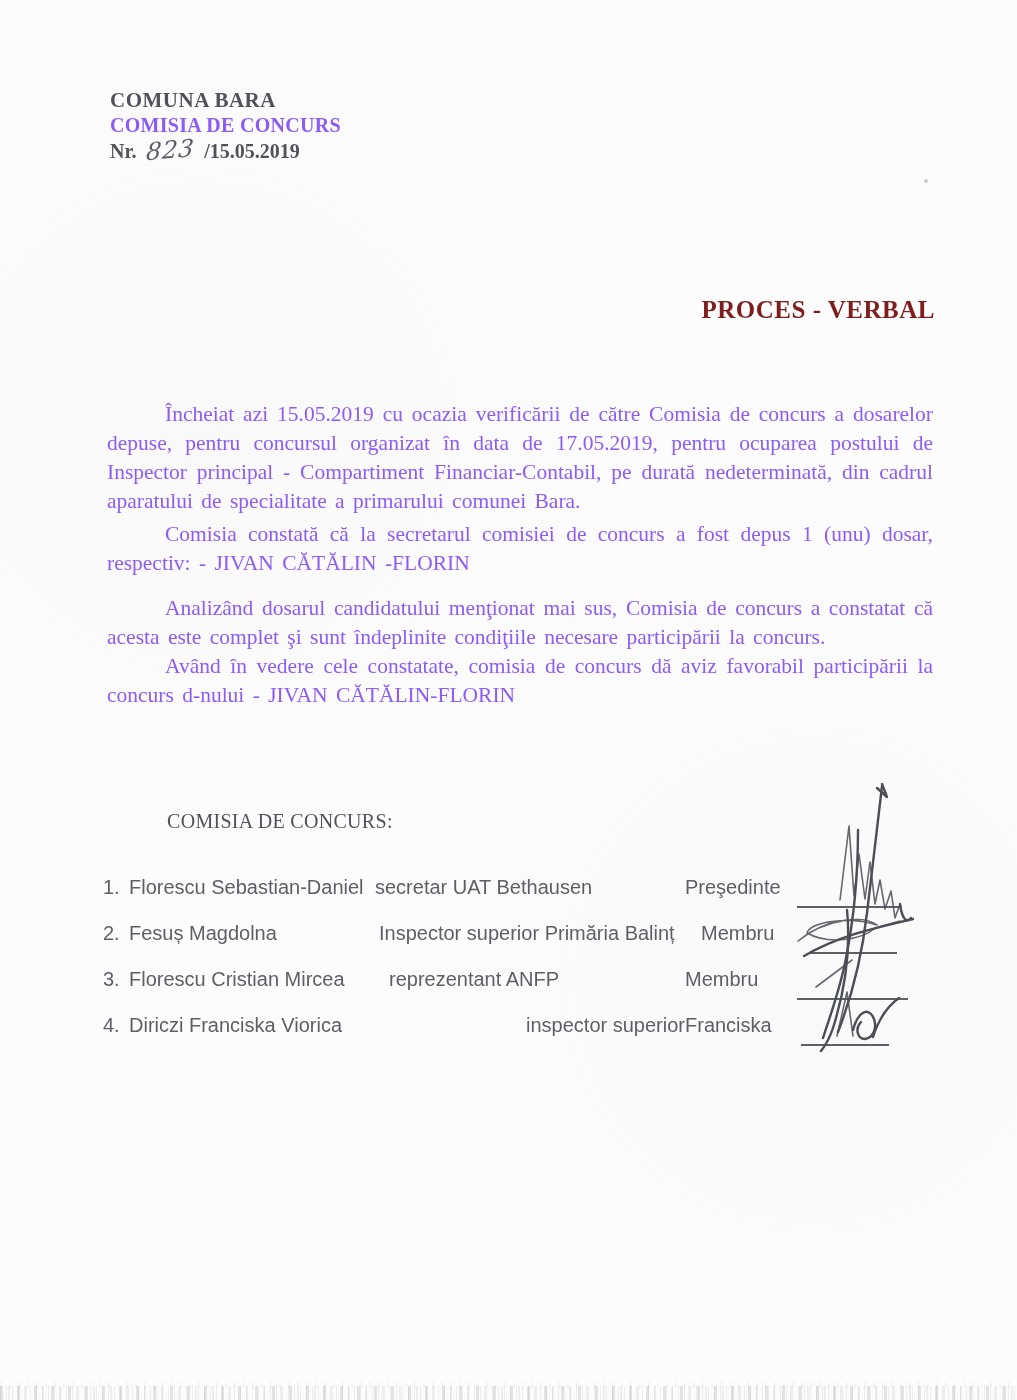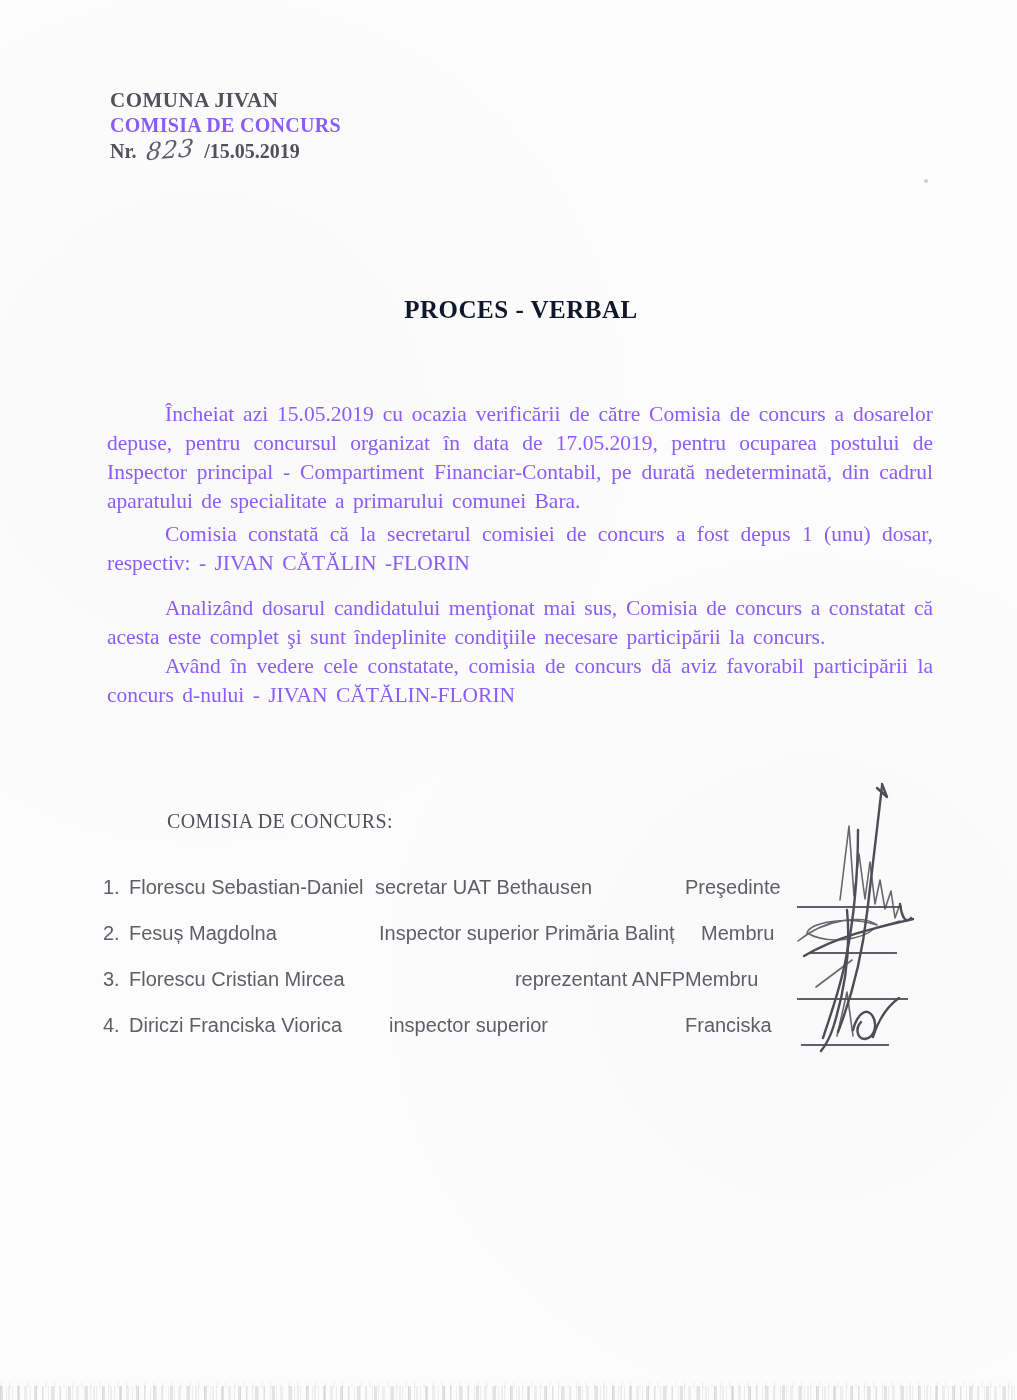--- a/index.html
+++ b/index.html
@@ -31,22 +31,22 @@
     font-style:italic;font-weight:400;
     font-size:24px;color:#5c5d66;
     transform:rotate(-5deg) skewX(-10deg);
     letter-spacing:1px;
     margin:0 4px 0 10px;
   }
 
   
   .doc-title{
     position:absolute;left:107px;top:296px;width:828px;
-    text-align:center;font-size:25px;font-weight:bold;
-    letter-spacing:.5px;color:#0f172a;
+    text-align:right;font-size:25px;font-weight:bold;
+    letter-spacing:.5px;color:#7f1d1d;
   }
 
   
   .body-text{position:absolute;left:107px;top:400px;width:826px;}
   .body-text p{
     margin:0;font-size:21.5px;line-height:29px;
     text-align:justify;text-indent:58px;
     word-spacing:3px;color:#8b5cf6;
   }
   .body-text p.p2{margin-top:4px;}
@@ -64,23 +64,23 @@
   .c-numname{width:272px;display:flex;}
   .c-num{width:26px;}
   .c-role{width:310px;}
   .c-pos{width:112px;}
   .c-line{
     height:30px;border-bottom:2px solid #5f6067;width:105px;margin-left:0;
   }
   .member-row:nth-child(2) .c-role{padding-left:4px;box-sizing:border-box;}
   .member-row:nth-child(2) .c-pos{padding-left:16px;box-sizing:border-box;}
   .member-row:nth-child(2) .c-line{width:88px;margin-left:12px;}
-  .member-row:nth-child(3) .c-role{padding-left:14px;box-sizing:border-box;text-align:right;}
+  .member-row:nth-child(3) .c-role{padding-left:14px;box-sizing:border-box;}
   .member-row:nth-child(3) .c-line{width:111px;}
-  .member-row:nth-child(4) .c-role{padding-left:14px;box-sizing:border-box;}
+  .member-row:nth-child(4) .c-role{padding-left:14px;box-sizing:border-box;text-align:right;}
   .member-row:nth-child(4) .c-line{width:88px;margin-left:4px;}
 
   
   .sig-svg{position:absolute;left:780px;top:778px;pointer-events:none;}
   .sig-svg path{fill:none;stroke:#4c4d55;stroke-width:2.4;stroke-linecap:round;stroke-linejoin:round;}
   .sig-svg path.thin{stroke-width:1.6;opacity:.85;}
 
   
   .speck{position:absolute;left:924px;top:179px;width:4px;height:4px;border-radius:50%;
     background:rgba(120,120,128,.35);}
@@ -98,21 +98,21 @@
     background:
       repeating-linear-gradient(90deg, rgba(140,140,148,.16) 0 2px, transparent 2px 9px);
   }
 </style>
 </head>
 <body>
 
 <div class="page">
 
   <div class="letterhead">
-    <div class="lh1">COMUNA JIVAN</div>
+    <div class="lh1">COMUNA BARA</div>
     <div class="lh2">COMISIA DE CONCURS</div>
     <div class="lh3"><span>Nr.</span><span class="handwritten">823</span> <span>/15.05.2019</span></div>
   </div>
 
   <div class="speck"></div>
 
   <div class="doc-title">PROCES - VERBAL</div>
 
   <div class="body-text">
     <p class="p1">Încheiat azi 15.05.2019 cu ocazia verificării de către Comisia de concurs a dosarelor depuse, pentru concursul organizat în data de 17.05.2019, pentru ocuparea postului de Inspector principal - Compartiment Financiar-Contabil,  pe durată nedeterminată, din cadrul  aparatului de specialitate  a primarului comunei Bara.</p>

